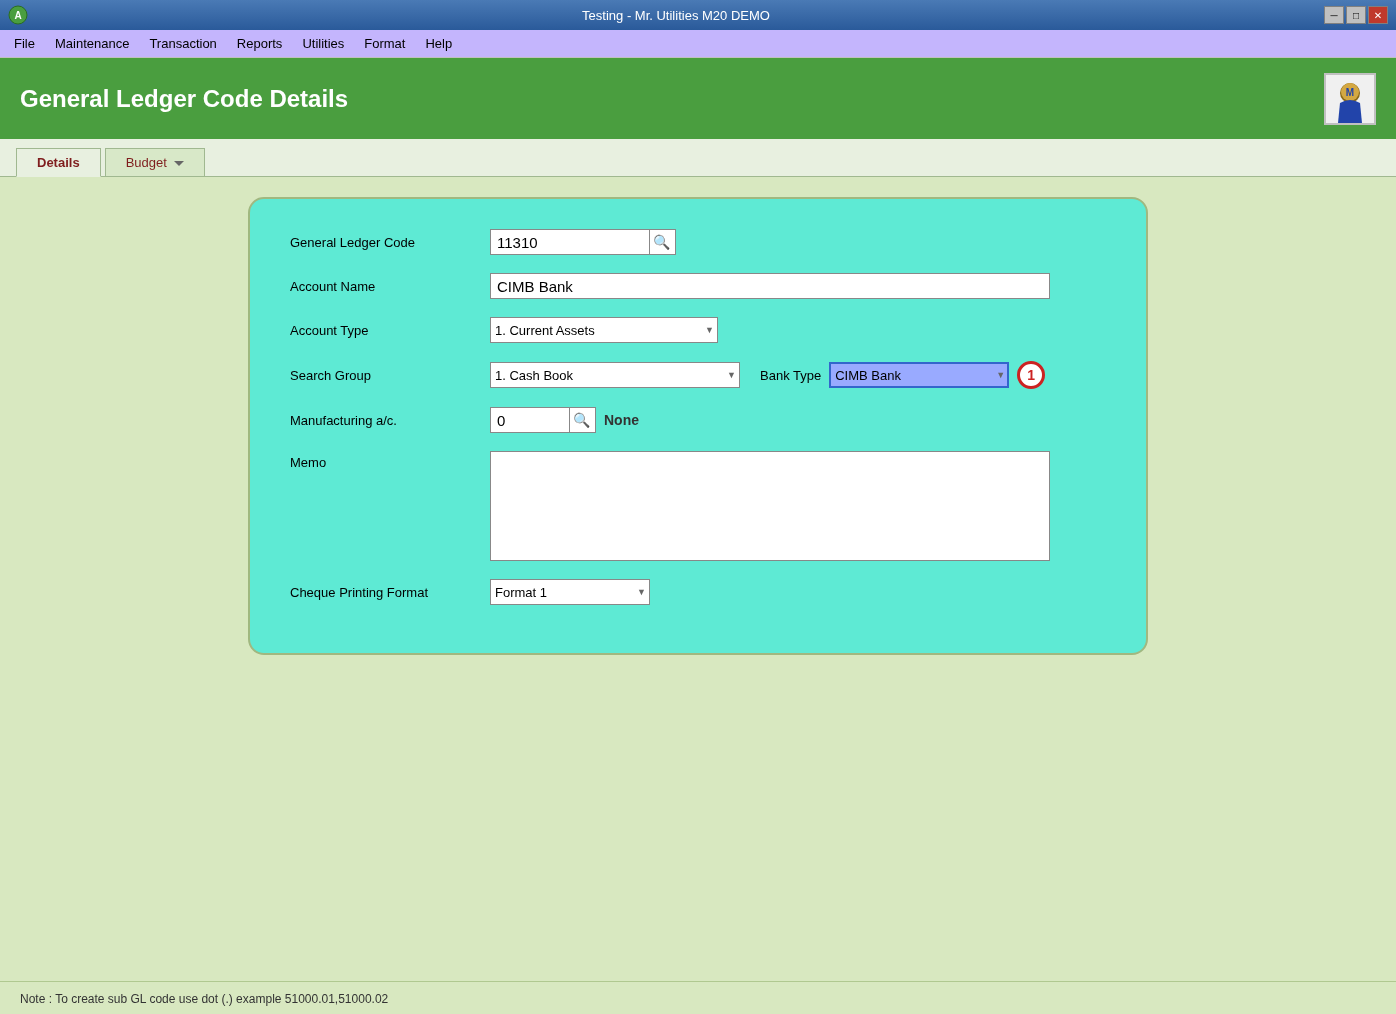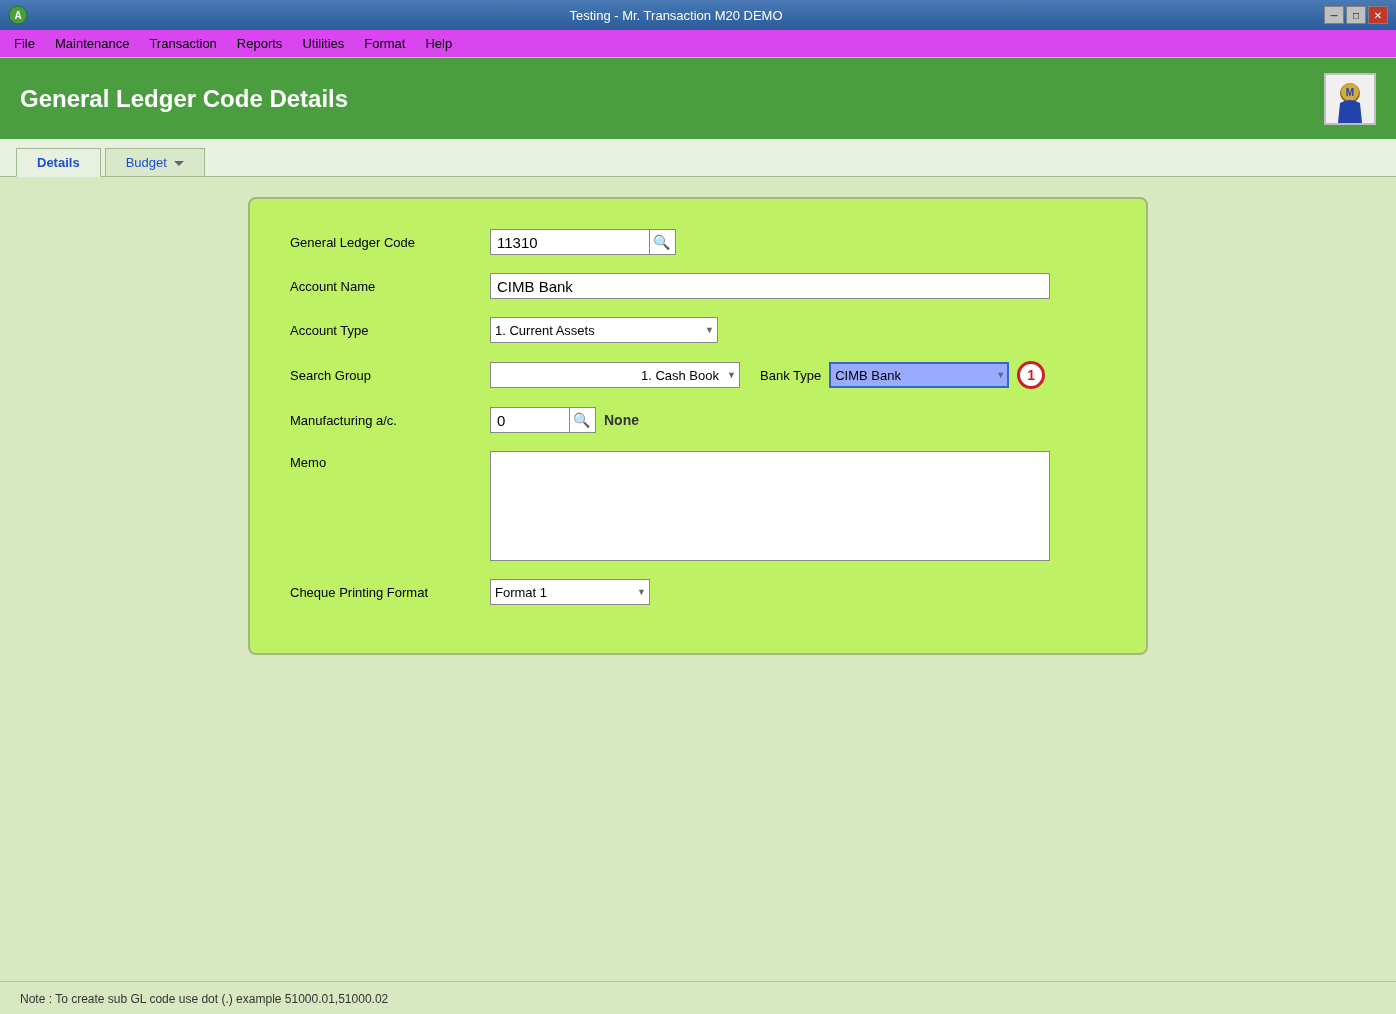--- a/index.html
+++ b/index.html
@@ -24,21 +24,21 @@
       border: 1px solid #808080;
       font-size: 10px;
       cursor: pointer;
       display: flex; align-items: center; justify-content: center;
       color: #000;
     }
     .title-btn.close { background: #c0392b; color: white; }
 
     
     .menu-bar {
-      background: #d946ef;
+      background: #c4b5fd;
       border-bottom: 1px solid #c0c0c0;
       height: 28px;
       display: flex;
       align-items: center;
       padding: 0 4px;
     }
     .menu-item {
       padding: 4px 10px;
       cursor: pointer;
       font-size: 13px;
@@ -70,21 +70,21 @@
       padding: 8px 16px 0 16px;
       display: flex;
       border-bottom: 1px solid #a0b890;
     }
     .tab {
       padding: 6px 20px;
       cursor: pointer;
       font-size: 13px;
       border: 1px solid #a0b890;
       background: #d8e8c8;
-      color: #1d4ed8;
+      color: #7f1d1d;
       position: relative;
       top: 1px;
       font-weight: normal;
     }
     .tab.active {
       background: #e8f0e0;
       border-bottom: 1px solid #e8f0e0;
       font-weight: bold;
     }
     .tab-triangle {
@@ -100,23 +100,23 @@
     
     .main-content {
       background: #d8e8c0;
       padding: 20px;
       height: calc(1014px - 30px - 28px - 64px - 36px - 52px);
       overflow: auto;
     }
 
     
     .form-container {
-      background: #bef264;
+      background: #5eead4;
       border: 2px solid #a0b880;
-      border-radius: 8px;
+      border-radius: 16px;
       padding: 30px 40px;
       margin: 0 auto;
       max-width: 900px;
     }
 
     
     .form-row {
       display: flex;
       align-items: center;
       margin-bottom: 18px;
@@ -173,21 +173,21 @@
       content: '▼';
       font-size: 9px;
       position: absolute;
       right: 4px;
       top: 50%;
       transform: translateY(-50%);
       pointer-events: none;
       color: #666;
     }
     .select-account-type { width: 228px; }
-    .select-search-group { width: 250px; text-align: right; }
+    .select-search-group { width: 250px; }
     .select-cheque { width: 160px; }
 
     
     .bank-type-wrapper {
       display: flex;
       align-items: center;
       margin-left: 20px;
     }
     .bank-type-label {
       margin-right: 8px;
@@ -270,21 +270,21 @@
 </head>
 <body>
 
 <div class="title-bar">
   <div class="title-bar-icon">
     <svg width="20" height="20" viewBox="0 0 20 20">
       <circle cx="10" cy="10" r="9" fill="#4a9e3f" stroke="#2a6e1f" stroke-width="1"></circle>
       <text x="10" y="14" text-anchor="middle" fill="white" font-size="10" font-weight="bold">A</text>
     </svg>
   </div>
-  <div class="title-bar-text">Testing - Mr. Transaction M20 DEMO</div>
+  <div class="title-bar-text">Testing - Mr. Utilities M20 DEMO</div>
   <div class="title-bar-controls">
     <button class="title-btn">─</button>
     <button class="title-btn">□</button>
     <button class="title-btn close">✕</button>
   </div>
 </div>
 
 <div class="menu-bar">
   <div class="menu-item">File</div>
   <div class="menu-item">Maintenance</div>

